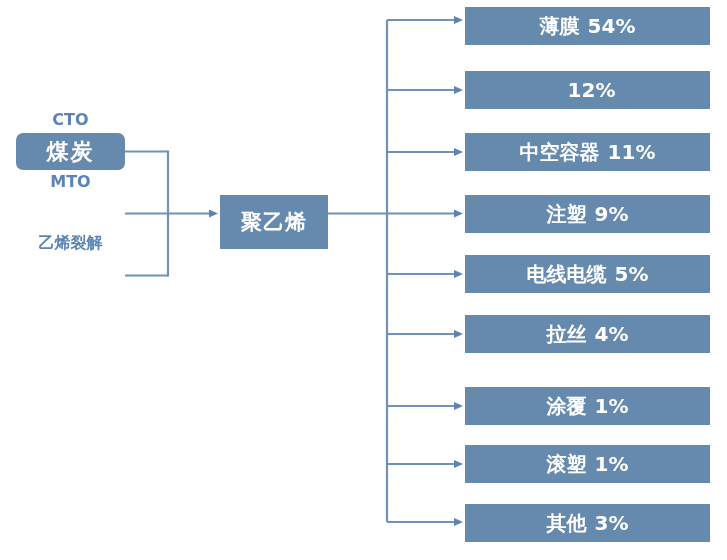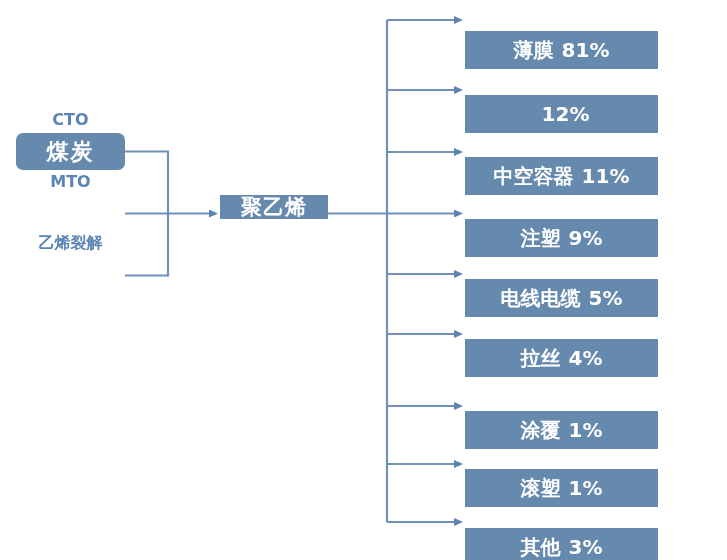--- a/index.html
+++ b/index.html
@@ -43,30 +43,29 @@
     text-align: center;
     font-weight: bold;
     color: #5B84B4;
     font-size: 16px;
     line-height: 20px;
   }
   .product {
     left: 220px;
     top: 195px;
     width: 108px;
-    height: 24px;
+    height: 54px;
     font-size: 21px;
     letter-spacing: 1px;
   }
   .app {
     left: 465px;
-    width: 193px;
+    width: 245px;
     height: 38px;
     font-size: 20px;
-    margin-top: 24px;
   }
   .app .pct { margin-left: 8px; }
 </style>
 </head>
 <body>
 
 <div class="canvas">
 
   <svg class="connectors" viewBox="0 0 727 560" xmlns="http://www.w3.org/2000/svg">
     <defs>
@@ -105,21 +104,21 @@
   <div class="proc-label" style="top:172px">MTO</div>
 
   <div class="proc-label" style="top:233px">乙烯裂解</div>
 
   <div class="box product">
     <span>聚乙烯</span>
   </div>
 
   <div class="box app" style="top:7px">
     <span>薄膜</span>
-    <span class="pct">81%</span>
+    <span class="pct">54%</span>
   </div>
   <div class="box app" style="top:71px">
     <span class="pct">12%</span>
   </div>
   <div class="box app" style="top:133px">
     <span>中空容器</span>
     <span class="pct">11%</span>
   </div>
   <div class="box app" style="top:195px">
     <span>注塑</span>

